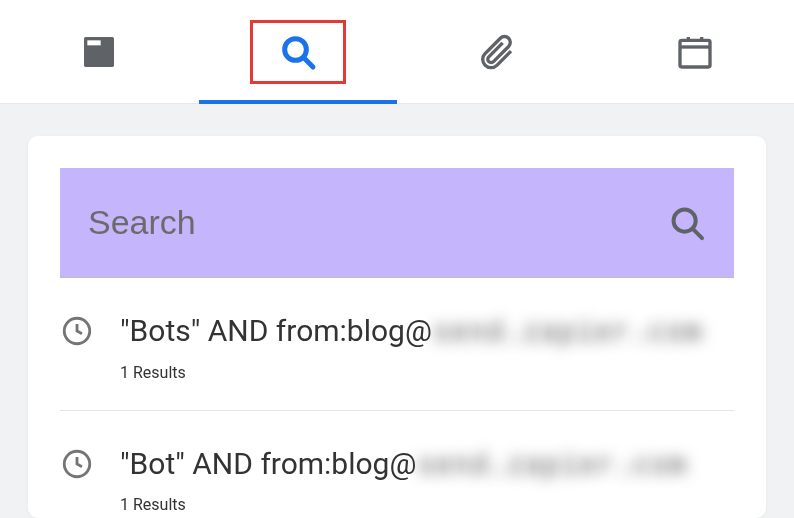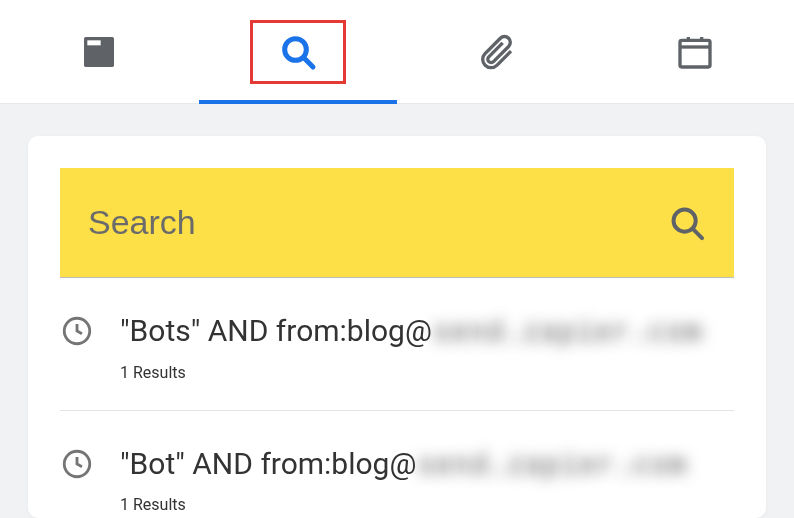--- a/index.html
+++ b/index.html
@@ -43,21 +43,21 @@
   .card {
     background: #fff;
     border-radius: 10px;
     padding: 32px 32px 0 32px;
     height: 100%;
     box-shadow: 0 1px 4px rgba(0,0,0,0.04);
   }
   .search-row {
     display: flex;
     align-items: center;
-    background: #fde047;
+    background: #c4b5fd;
     height: 110px;
     padding: 0 28px;
     border-bottom: 1px solid #bdbdbd;
     justify-content: flex-end;
   }
   .search-input {
     flex: 1;
     border: none;
     background: transparent;
     font-size: 34px;

